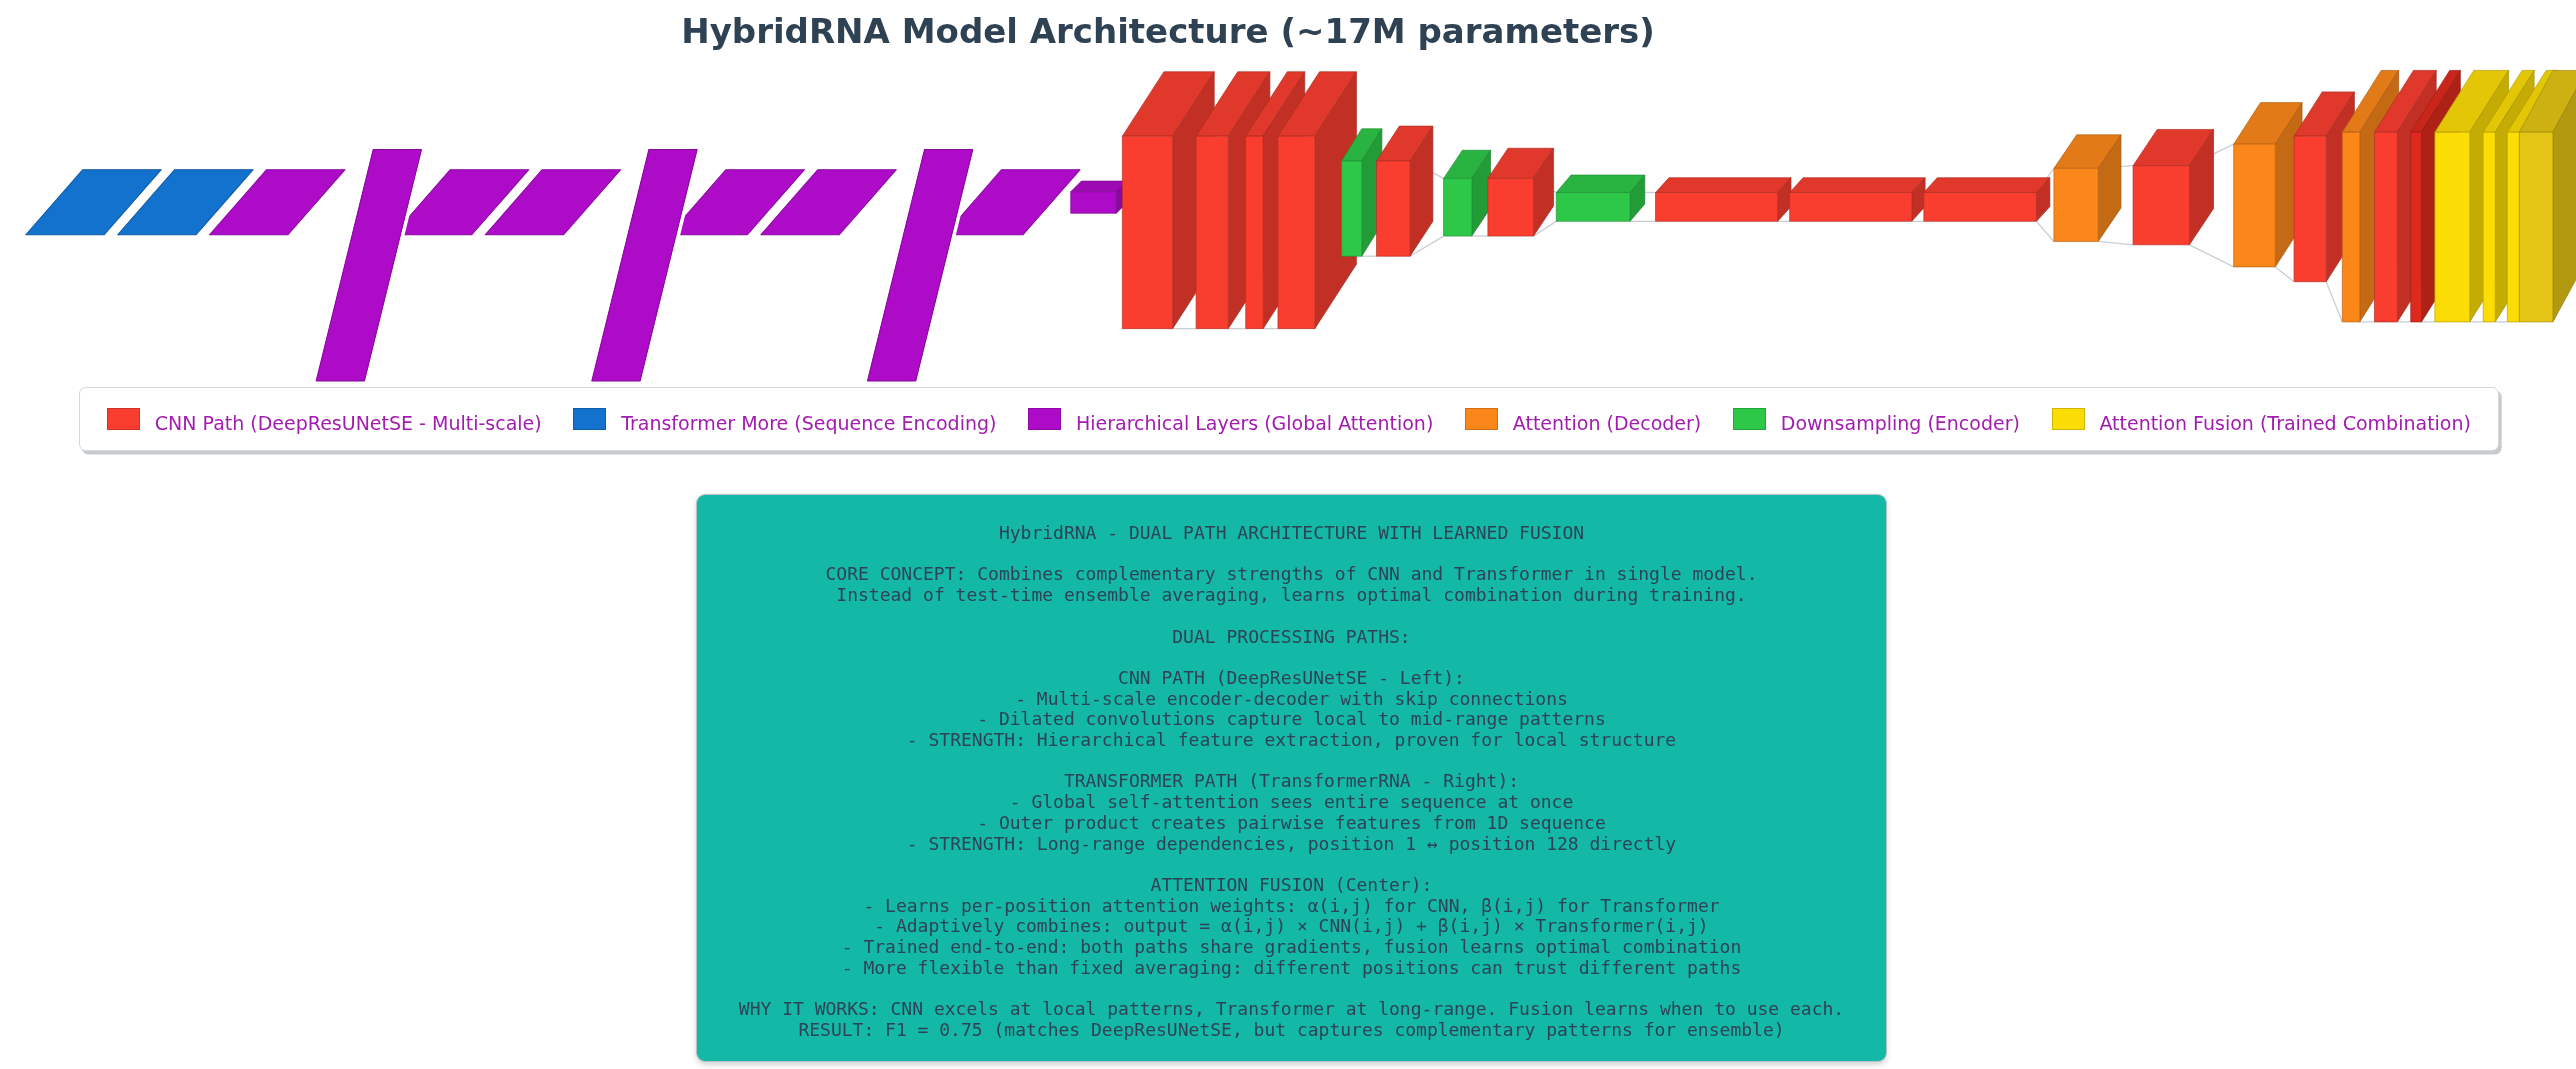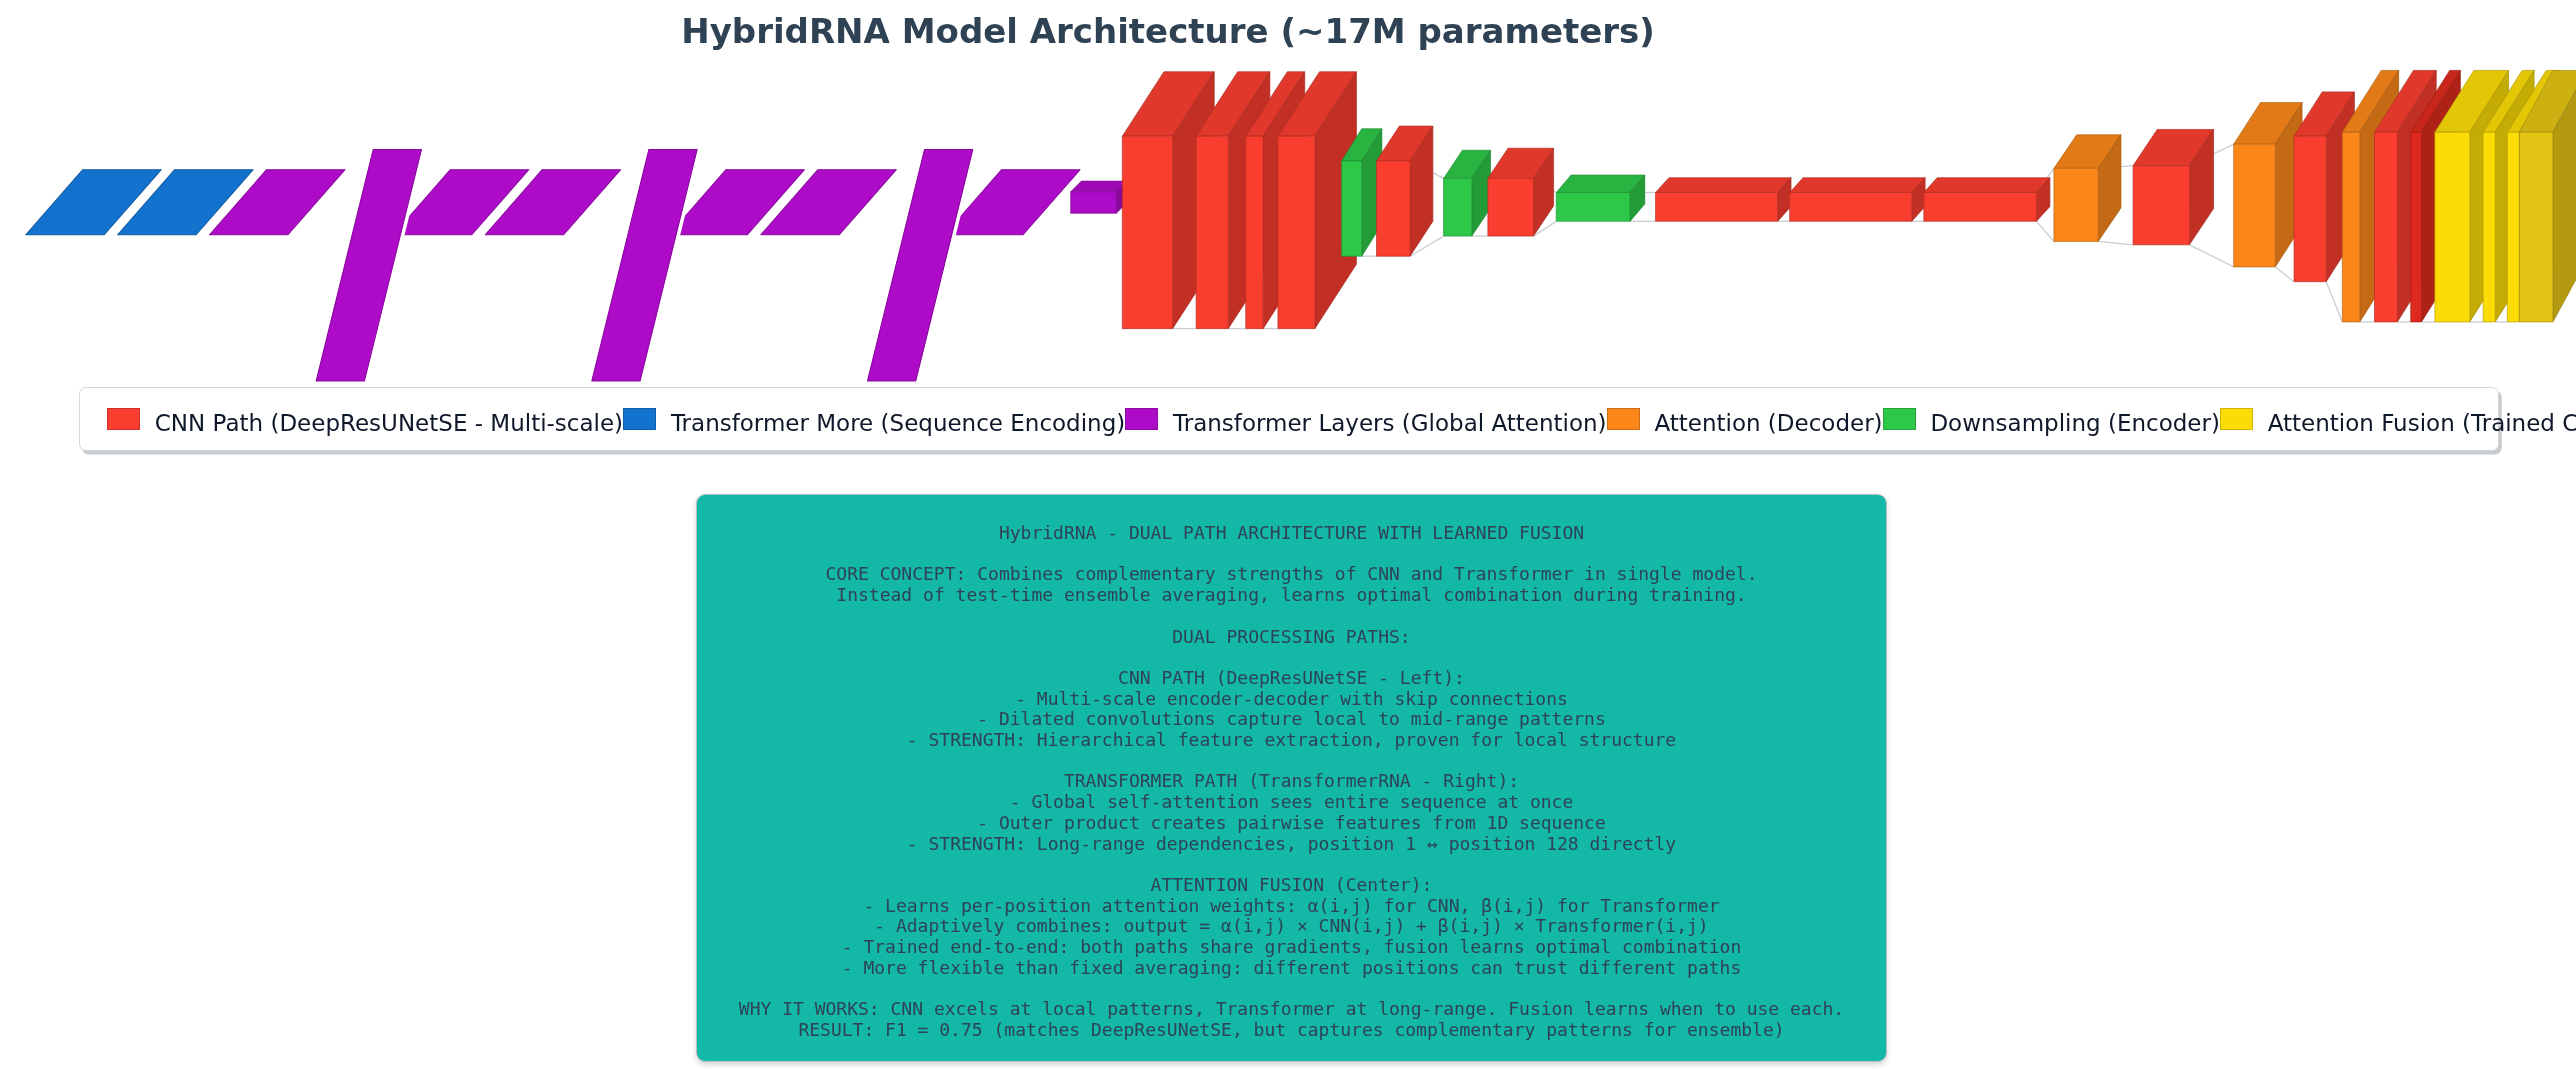--- a/index.html
+++ b/index.html
@@ -11,21 +11,21 @@
 
   #arch{position:absolute;top:0;left:0;pointer-events:none;}
 
   .legend{position:absolute;left:79px;top:387px;width:2420px;height:64px;
           background:#ffffff;border:1.3px solid #d3d8dc;border-radius:6.7px;
           box-shadow:2.7px 3.4px 0 rgba(133,140,146,0.45);
           display:flex;align-items:center;justify-content:space-between;
           padding:0 27px;box-sizing:border-box;}
   .legend-item{display:flex;align-items:center;gap:14.8px;}
   .swatch{width:31px;height:20px;display:inline-block;border:0.7px solid rgba(0,0,0,0.18);}
-  .legend-label{font-size:23px;color:#0f172a;white-space:nowrap;margin-top:8px;}
+  .legend-label{font-size:19px;color:#a21caf;white-space:nowrap;margin-top:8px;}
 
   .infobox{position:absolute;left:696px;top:494px;width:1191px;height:568px;
            background:#14b8a6;border:1.3px solid #B9C2C9;border-radius:9.4px;
            box-shadow:0 2.7px 5.4px rgba(80,90,100,0.25);
            box-sizing:border-box;display:flex;justify-content:center;}
   .info-text{margin:0;padding-top:28px;text-align:center;white-space:pre;
              font-family:"DejaVu Sans Mono","Liberation Mono",monospace;
              font-size:18px;line-height:20.7px;color:#2F4356;}
 </style>
 </head>
@@ -168,21 +168,21 @@
   <div class="legend-item">
     <span class="swatch" style="background: rgb(249, 62, 48);"></span>
     <span class="legend-label">CNN Path (DeepResUNetSE - Multi-scale)</span>
   </div>
   <div class="legend-item">
     <span class="swatch" style="background: rgb(18, 114, 205);"></span>
     <span class="legend-label">Transformer More (Sequence Encoding)</span>
   </div>
   <div class="legend-item">
     <span class="swatch" style="background: rgb(174, 11, 200);"></span>
-    <span class="legend-label">Transformer Layers (Global Attention)</span>
+    <span class="legend-label">Hierarchical Layers (Global Attention)</span>
   </div>
   <div class="legend-item">
     <span class="swatch" style="background: rgb(251, 135, 26);"></span>
     <span class="legend-label">Attention (Decoder)</span>
   </div>
   <div class="legend-item">
     <span class="swatch" style="background: rgb(45, 200, 72);"></span>
     <span class="legend-label">Downsampling (Encoder)</span>
   </div>
   <div class="legend-item">

